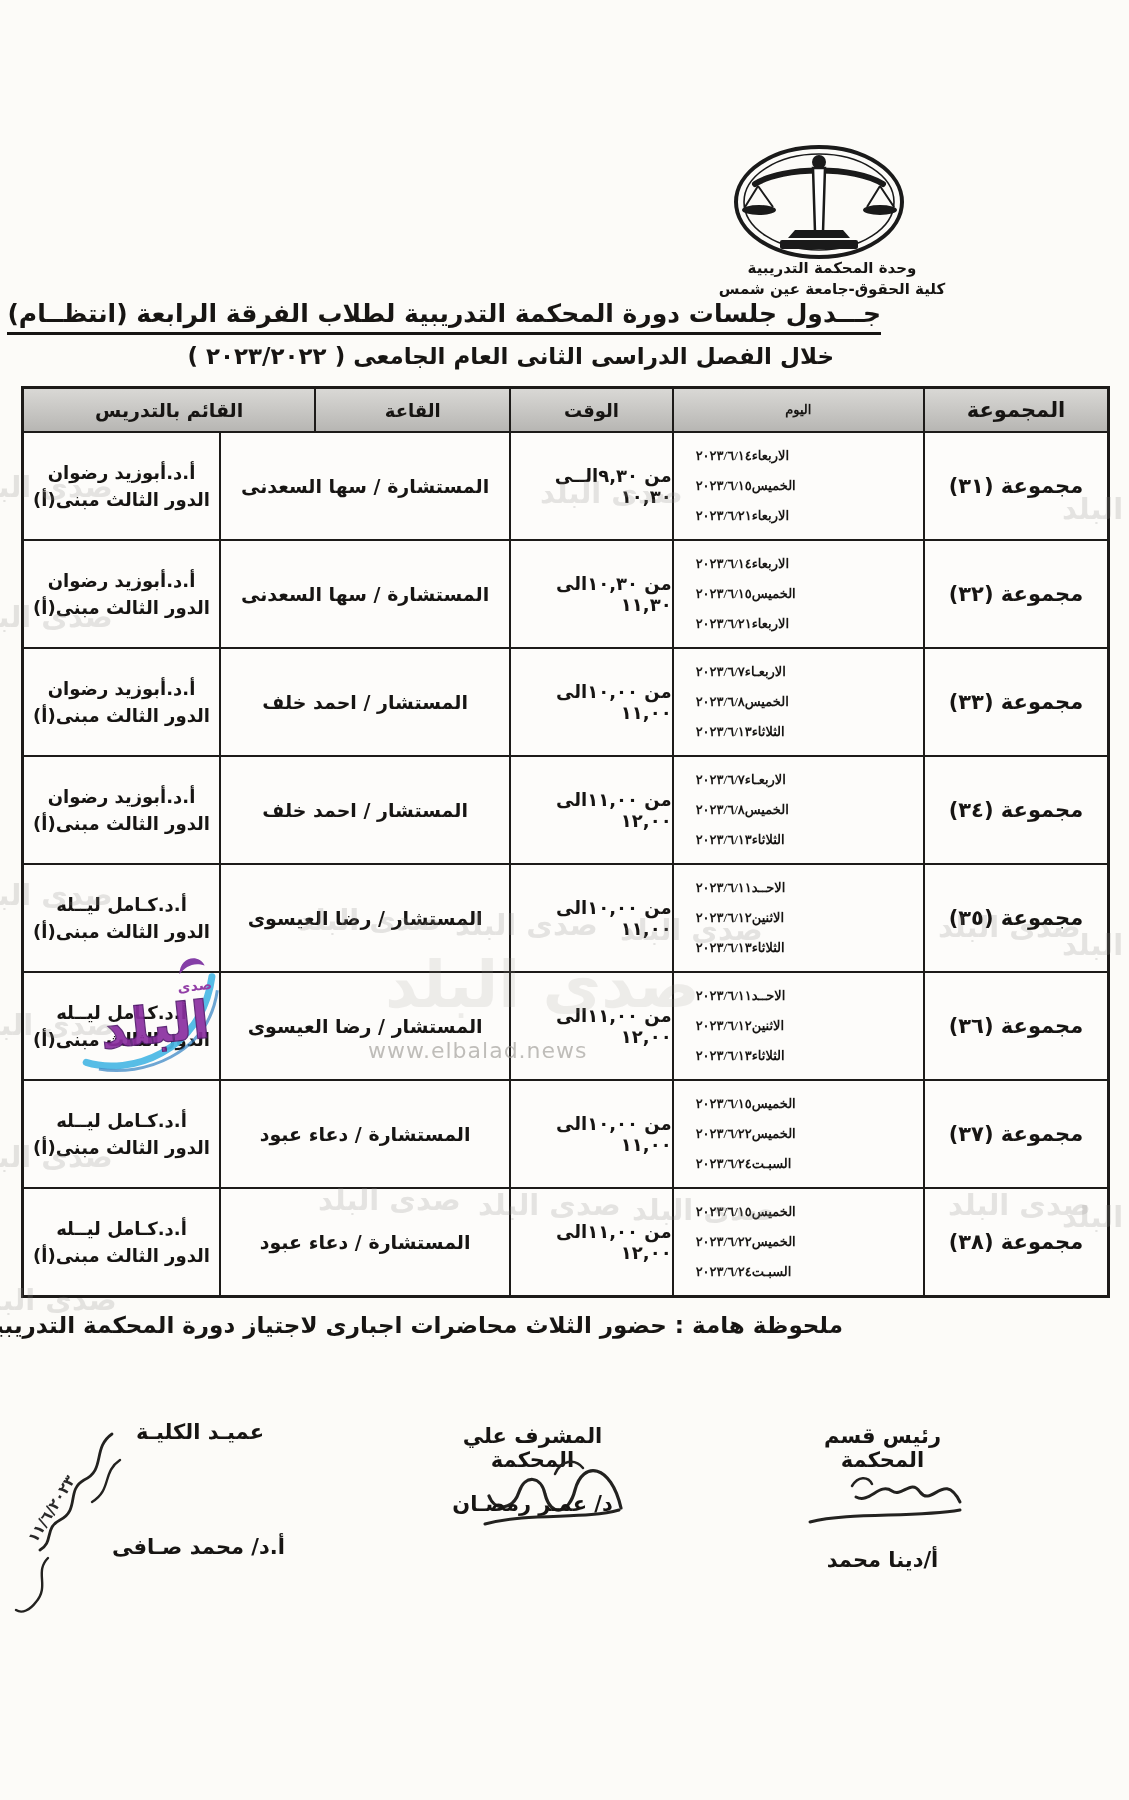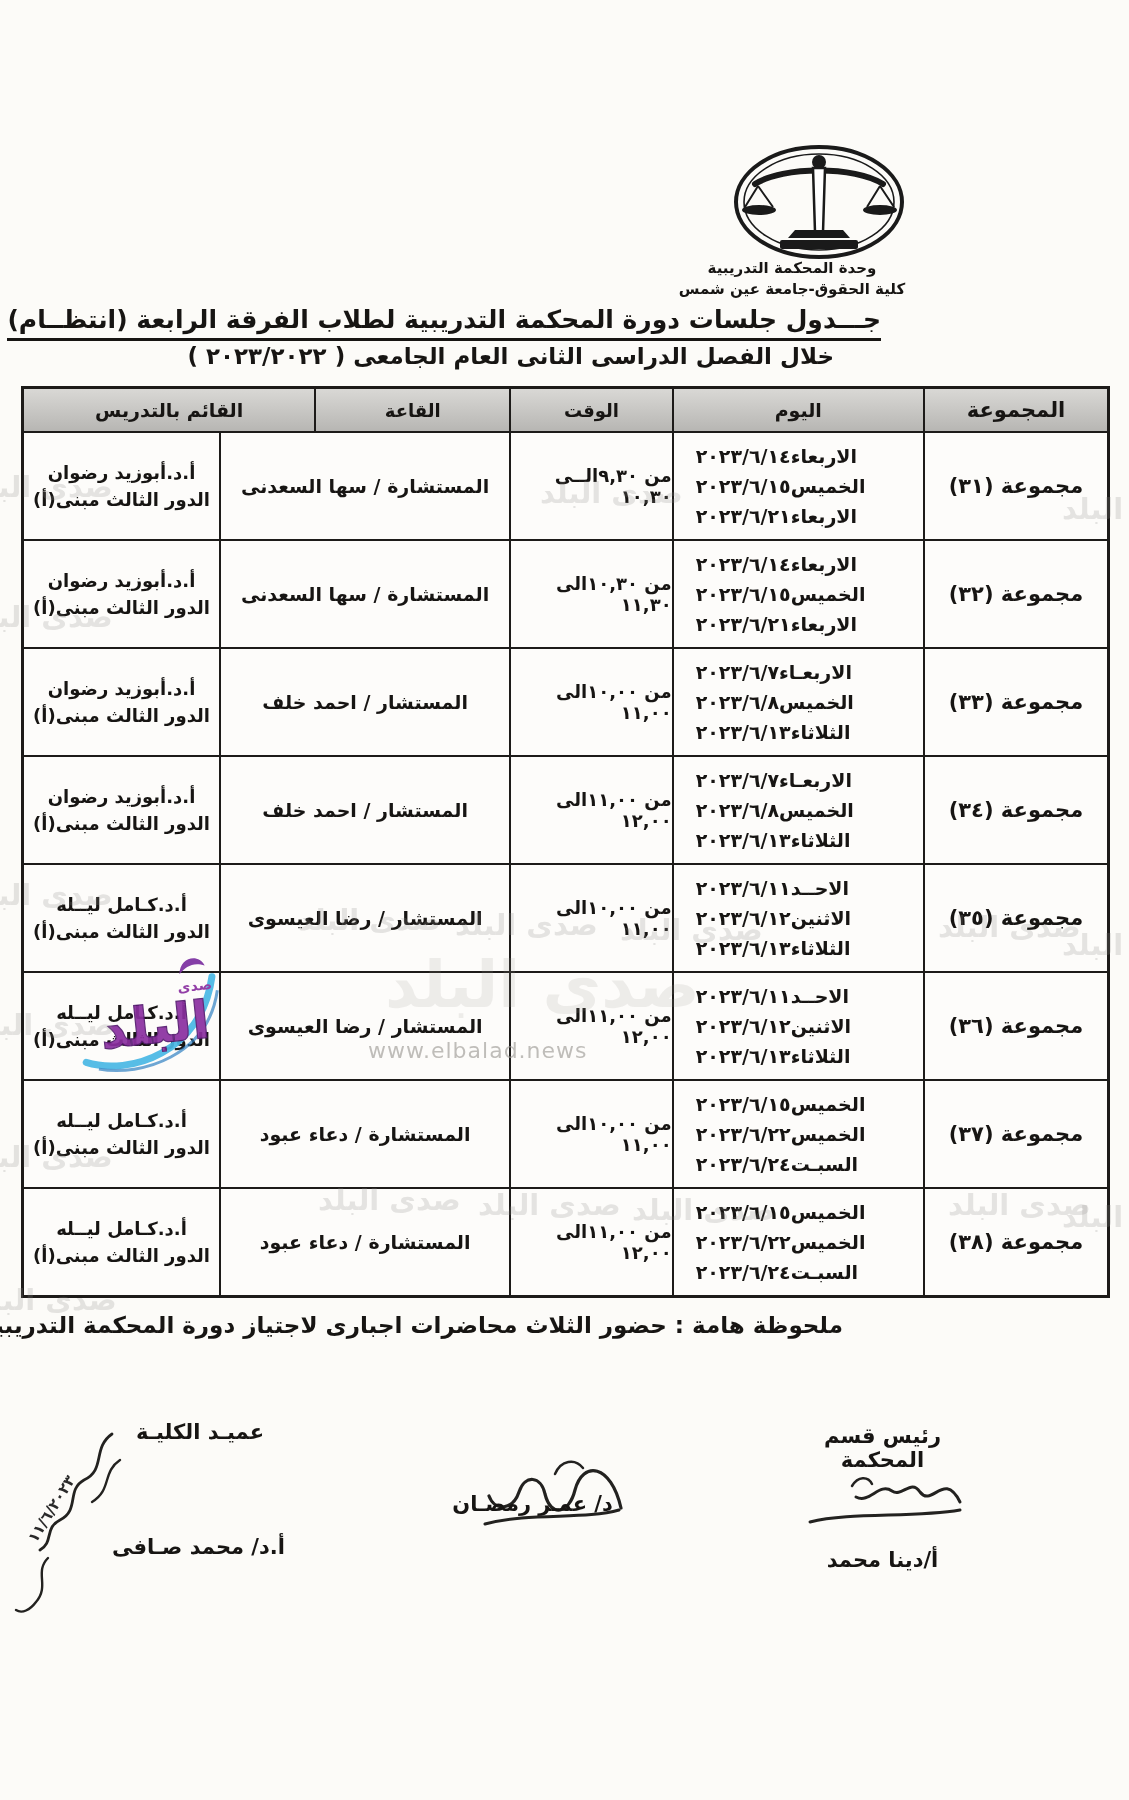--- a/index.html
+++ b/index.html
@@ -3,39 +3,39 @@
 <meta charset="utf-8">
 <style>
   html,body{margin:0;padding:0;background:#e9e9e7;}
   #page{
     position:relative; width:1129px; height:1800px; margin:0 auto;
     background:#fcfbf8; overflow:hidden;
     font-family:"DejaVu Sans", sans-serif; direction:rtl; color:#171513;
   }
   
   .logo{position:absolute; top:145px; left:733px;}
-  .org-caption{position:absolute; top:258px; left:662px; width:260px;
+  .org-caption{position:absolute; top:258px; left:702px; width:260px;
     text-align:center; font-weight:bold; font-size:15px; line-height:21px;}
   
   .title1{position:absolute; top:299px; right:248px; font-size:25px; font-weight:bold;
-    white-space:nowrap; border-bottom:3px solid #171513; padding-bottom:4px;margin-top:6px;}
+    white-space:nowrap; border-bottom:3px solid #171513; padding-bottom:4px;}
   .title2{position:absolute; top:343px; right:295px; font-size:23px; font-weight:bold;
     white-space:nowrap; border-bottom:2.5px solid #171513; padding-bottom:20px;}
   
   .stable{position:absolute; top:386px; left:21px; width:1089px;
     border:3px solid #1d1b19; box-sizing:border-box; background:rgba(255,255,255,0.35);}
   .thead{display:flex; height:42px; background:linear-gradient(#d9d8d5,#b7b6b3);
     border-bottom:2.5px solid #1d1b19; font-size:20px;}
   .trow{display:flex; height:106px; border-bottom:2.5px solid #1d1b19;}
   .trow:last-child{border-bottom:none;}
   .cell{box-sizing:border-box; display:flex; flex-direction:column;
     align-items:center; justify-content:center; font-weight:bold; overflow:hidden;}
   .cell:not(:last-child){border-left:2.5px solid #1d1b19;}
   .c-group{width:17%; font-size:21px;}
-  .c-day{width:23.2%; font-size:19px; align-items:flex-end; padding-left:6px; padding-right:8px;}
+  .c-day{width:23.2%; font-size:13px; align-items:flex-end; padding-left:6px; padding-right:8px;font-family:Liberation Serif, serif;}
   .c-day div{line-height:30px; white-space:nowrap;margin-left:16px;}
   .c-time{width:15%; font-size:18px;}
   .c-inst{width:26.8%; font-size:19px;}
   .c-hall{width:18%; font-size:18px; line-height:27px; text-align:center;}
   
   .note{position:absolute; top:1312px; right:286px; font-size:23px; font-weight:bold; white-space:nowrap;}
   
   .sig-title{position:absolute; font-size:21px; font-weight:bold; text-align:center;}
   .sig-name{position:absolute; font-size:21px; font-weight:bold; text-align:center;}
   .sig-svg{position:absolute;}
@@ -259,20 +259,21 @@
   <div class="note">ملحوظة هامة : حضور الثلاث محاضرات اجبارى لاجتياز دورة المحكمة التدريبية</div>
 
   <div class="sig-title" style="top:1424px; left:790px; width:185px;">رئيس قسم المحكمة</div>
   <svg class="sig-svg" style="top:1462px; left:792px;" width="180" height="88" viewBox="0 0 180 88">
     <path d="M168,40 C152,8 140,46 128,30 C119,16 110,36 100,29 C87,20 78,42 64,35" fill="none" stroke="#232220" stroke-width="3" stroke-linecap="round"></path>
     <path d="M18,60 C58,50 122,56 168,48" fill="none" stroke="#232220" stroke-width="3" stroke-linecap="round"></path>
     <path d="M60,24 C66,14 76,14 80,22" fill="none" stroke="#232220" stroke-width="2.5" stroke-linecap="round"></path>
   </svg>
   <div class="sig-name" style="top:1548px; left:790px; width:185px;">أ/دينا محمد</div>
 
+  <div class="sig-title" style="top:1424px; left:425px; width:215px;">المشرف علي المحكمة</div>
   <svg class="sig-svg" style="top:1450px; left:435px;" width="200" height="95" viewBox="0 0 200 95">
     <path d="M186,58 C176,14 148,10 140,40 C134,64 116,68 110,44 C106,26 90,24 84,42 C78,60 60,62 54,46" fill="none" stroke="#232220" stroke-width="3.2" stroke-linecap="round"></path>
     <path d="M50,74 C95,62 150,70 184,60" fill="none" stroke="#232220" stroke-width="3" stroke-linecap="round"></path>
     <path d="M120,24 C126,10 140,8 148,18" fill="none" stroke="#232220" stroke-width="2.5" stroke-linecap="round"></path>
   </svg>
   <div class="sig-name" style="top:1492px; left:425px; width:215px;">د/ عمـر رمضـان</div>
 
   <div class="sig-title" style="top:1420px; left:105px; width:190px;">عميـد الكليـة</div>
   <svg class="sig-svg" style="top:1418px; left:-8px;" width="150" height="215" viewBox="0 0 150 215">
     <path d="M120,16 C100,30 114,52 92,62 C74,72 88,92 68,102 C52,110 62,124 48,132" fill="none" stroke="#232220" stroke-width="2.8" stroke-linecap="round"></path>

